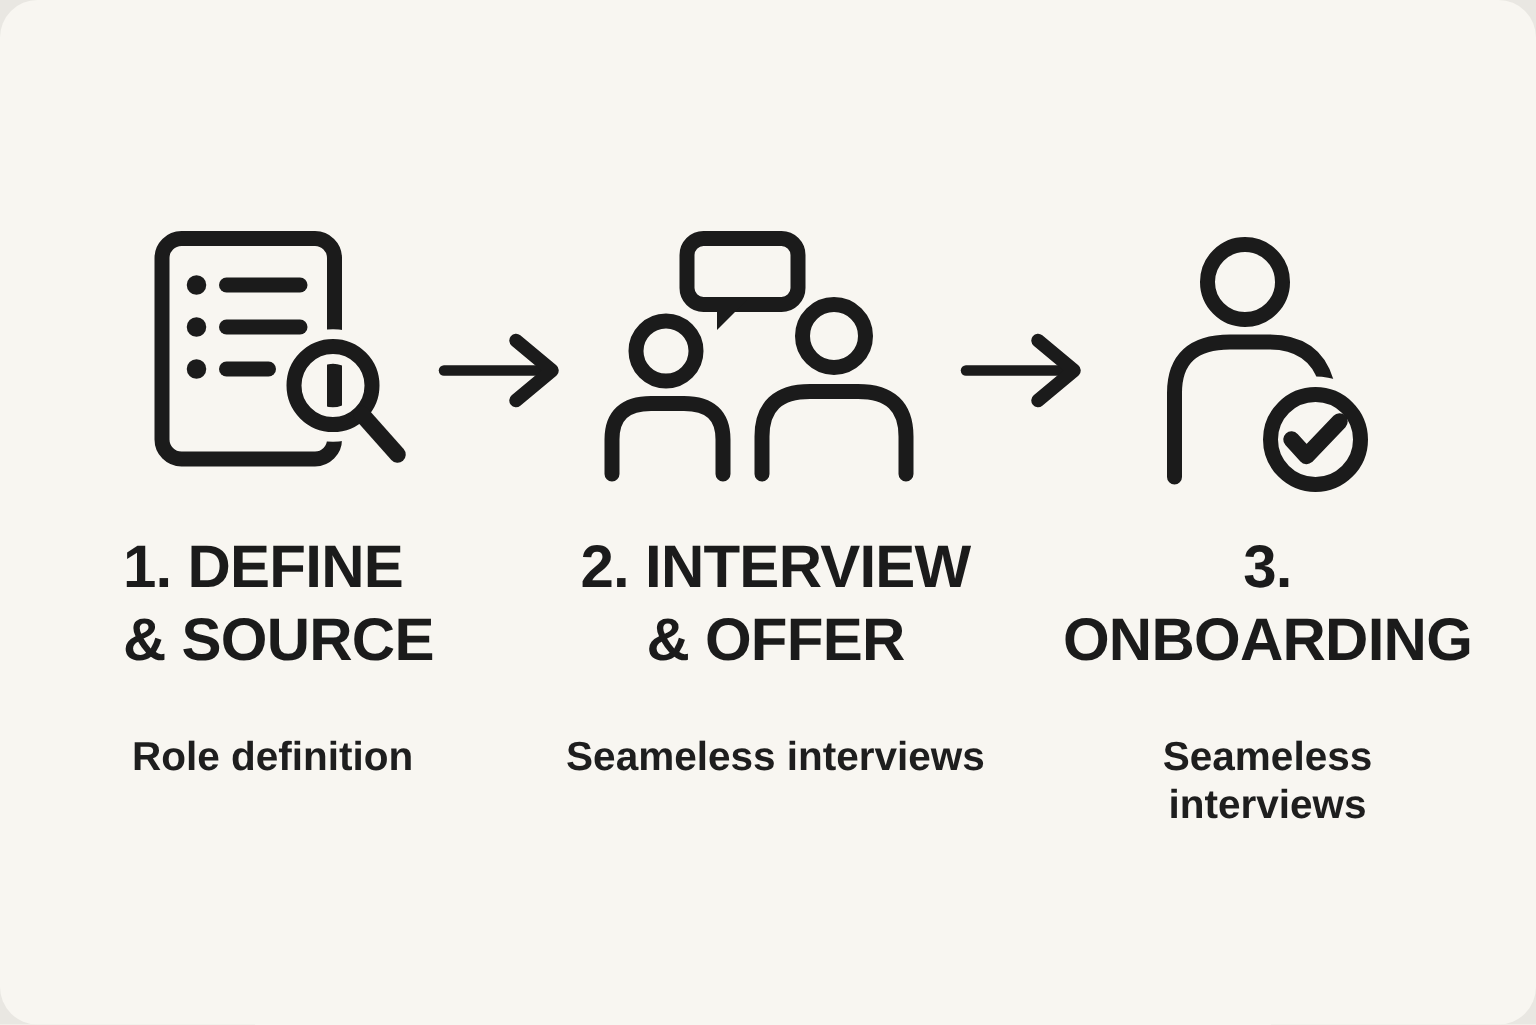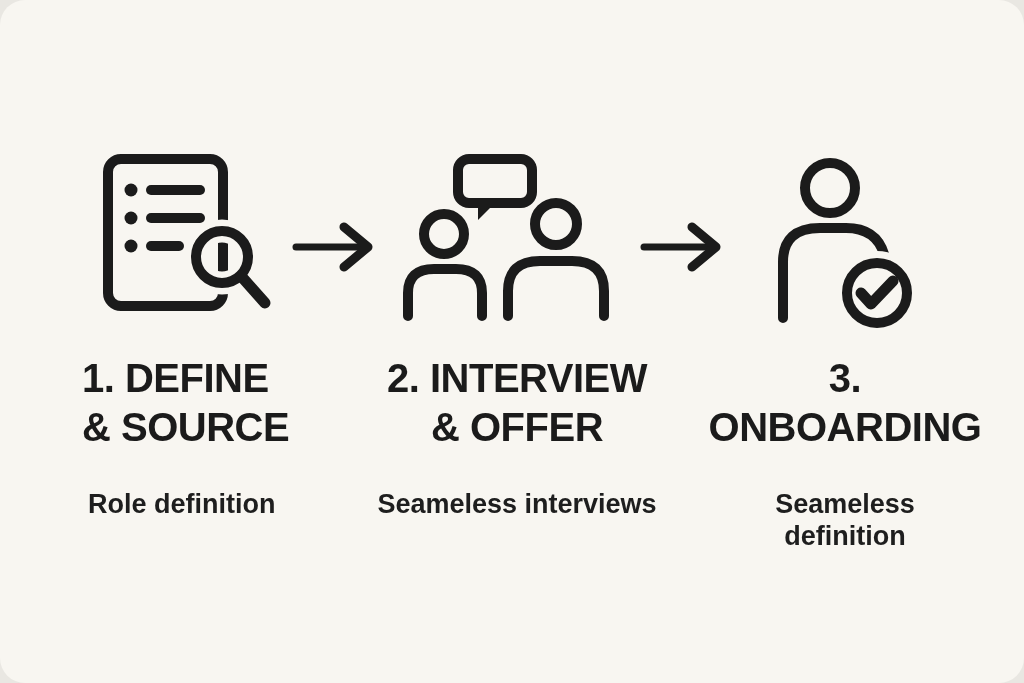--- a/index.html
+++ b/index.html
@@ -113,15 +113,15 @@
 &amp; SOURCE</div>
   <div class="step-subtitle col1-sub">Role definition</div>
 
   <div class="step-title col2-title">2. INTERVIEW
 &amp; OFFER</div>
   <div class="step-subtitle col2-sub">Seameless interviews</div>
 
   <div class="step-title col3-title">3.
 ONBOARDING</div>
   <div class="step-subtitle col3-sub">Seameless
-definition</div>
+interviews</div>
 
 </div>
 
 </body></html>

